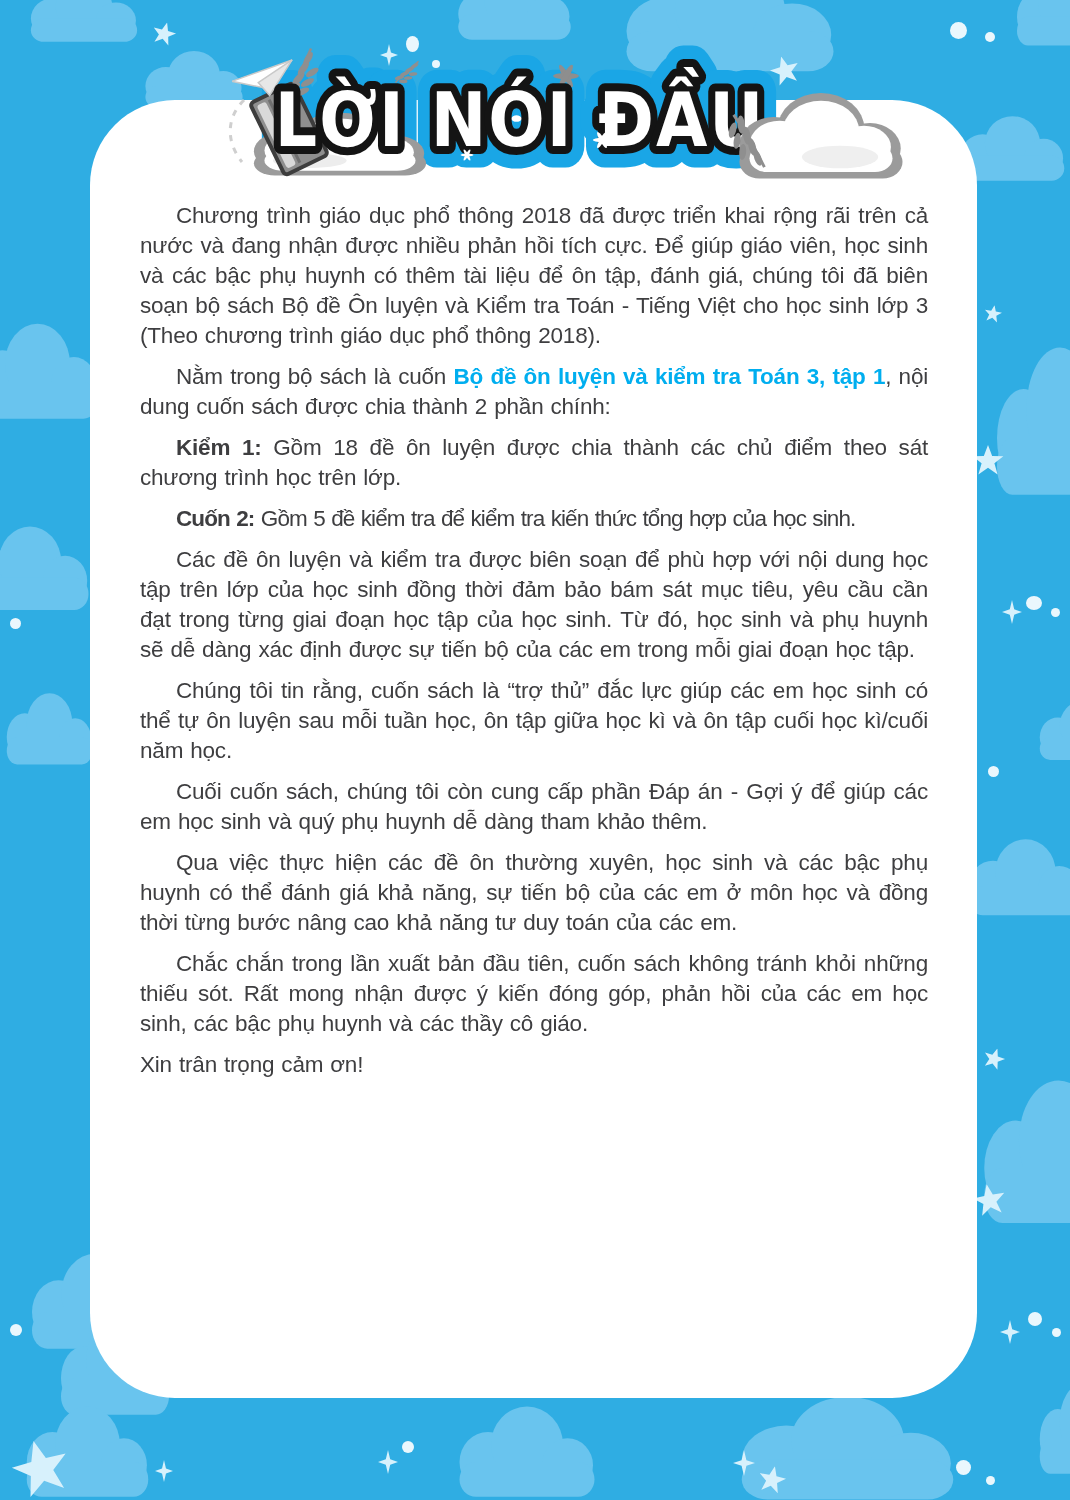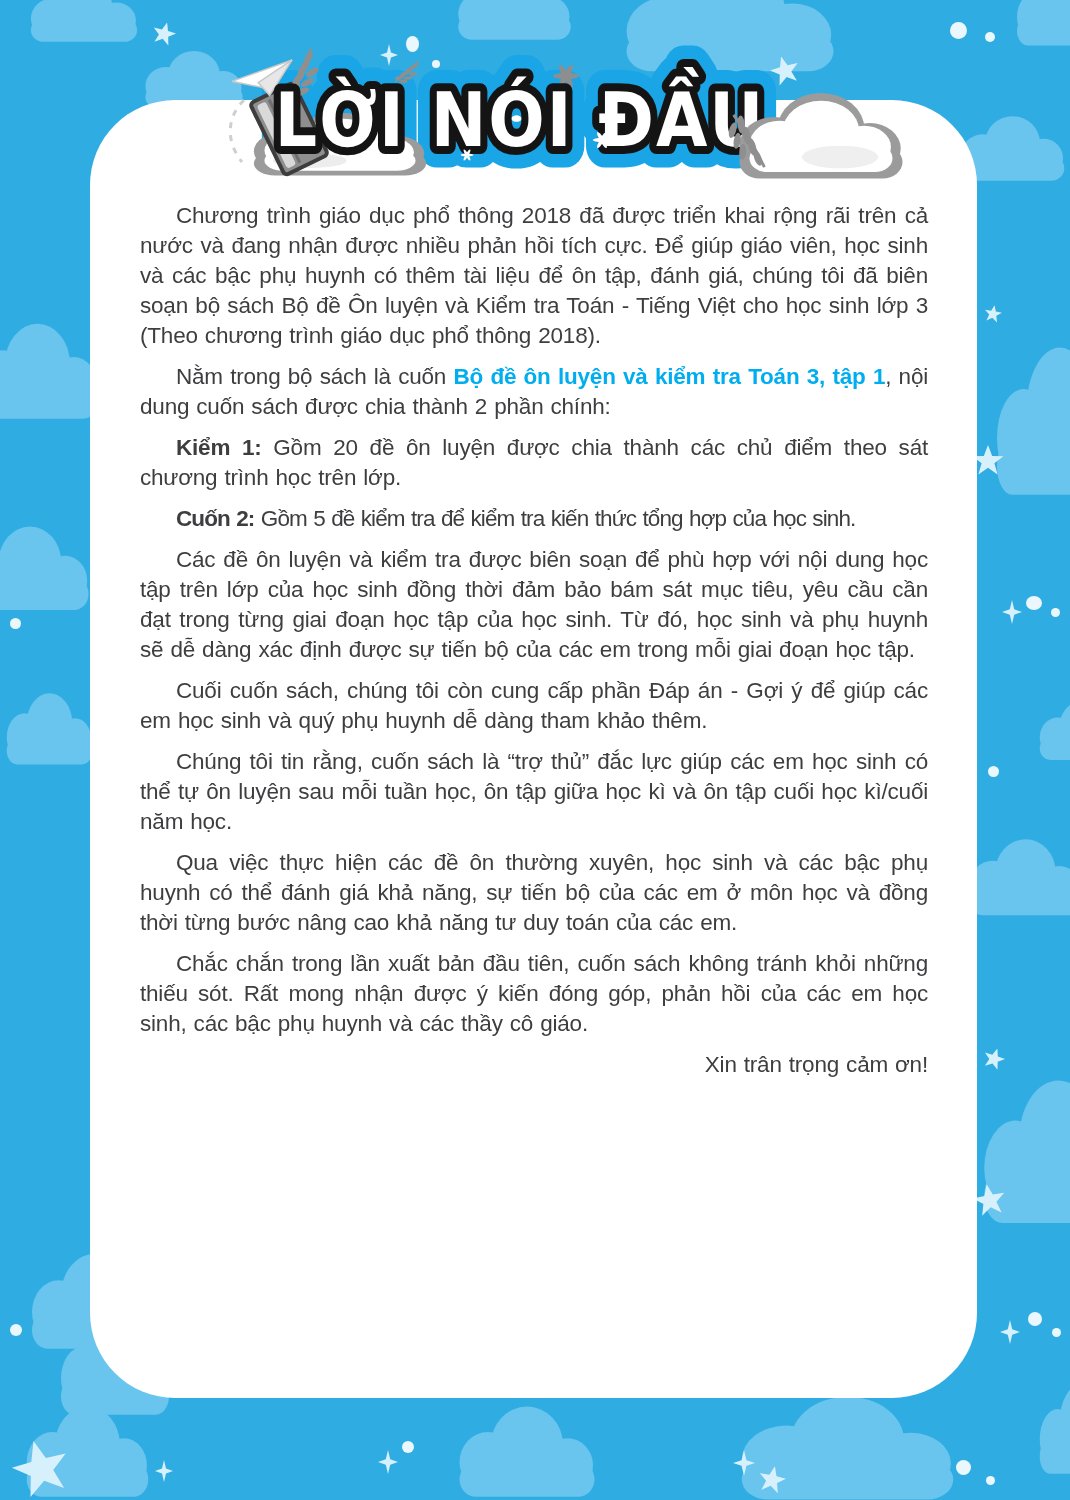--- a/index.html
+++ b/index.html
@@ -28,21 +28,21 @@
   .book{position:absolute;left:262px;top:86px;width:54px;height:86px;transform:rotate(-26deg);}
   .plane{position:absolute;left:232px;top:62px;width:64px;height:36px;transform:rotate(-6deg);}
   .leaf{position:absolute;}
   .flower{position:absolute;}
   .dash-trail{position:absolute;left:224px;top:98px;}
 
   
   .content{position:absolute;left:140px;top:201px;width:788px;color:var(--text,#3E3E40);
            font-size:22.5px;line-height:30px;letter-spacing:-0.2px;word-spacing:1px;}
   .content p{margin:0 0 11px 0;text-align:justify;text-indent:36px;}
-  .content p.right{text-align:right;text-indent:0;}
+  .content p.right{text-align:left;text-indent:0;}
   .content p.tight{letter-spacing:-0.9px;}
   .seg-b{font-weight:700;}
   .seg-hl{font-weight:700;color:var(--highlight,#00AEEF);}
 </style>
 </head>
 <body>
 
 <svg width="0" height="0" style="position:absolute">
   <defs>
     <g id="cloudSym">
@@ -217,23 +217,23 @@
       </svg>
     <svg class="flower" style="left:460px;top:148px;width:14px;height:14px" viewBox="-12 -12 24 24">
         <use href="#flowerSym" fill="#FFFFFF"></use>
       </svg>
     <div class="spark" style="left:786px;top:132px;width:16px;height:18px;background:#FFFFFF"></div>
   </div>
 
   <div class="content">
       <p><span>Chương trình giáo dục phổ thông 2018 đã được triển khai rộng rãi trên cả nước và đang nhận được nhiều phản hồi tích cực. Để giúp giáo viên, học sinh và các bậc phụ huynh có thêm tài liệu để ôn tập, đánh giá, chúng tôi đã biên soạn bộ sách Bộ đề Ôn luyện và Kiểm tra Toán - Tiếng Việt cho học sinh lớp 3 (Theo chương trình giáo dục phổ thông 2018).</span></p>
       <p><span>Nằm trong bộ sách là cuốn </span><span class="seg-hl">Bộ đề ôn luyện và kiểm tra Toán 3, tập 1</span><span>, nội dung cuốn sách được chia thành 2 phần chính:</span></p>
-      <p><span class="seg-b">Kiểm 1: </span><span>Gồm 20 đề ôn luyện được chia thành các chủ điểm theo sát chương trình học trên lớp.</span></p>
+      <p><span class="seg-b">Kiểm 1: </span><span>Gồm 18 đề ôn luyện được chia thành các chủ điểm theo sát chương trình học trên lớp.</span></p>
       <p class="tight"><span class="seg-b">Cuốn 2: </span><span>Gồm 5 đề kiểm tra để kiểm tra kiến thức tổng hợp của học sinh.</span></p>
       <p><span>Các đề ôn luyện và kiểm tra được biên soạn để phù hợp với nội dung học tập trên lớp của học sinh đồng thời đảm bảo bám sát mục tiêu, yêu cầu cần đạt trong từng giai đoạn học tập của học sinh. Từ đó, học sinh và phụ huynh sẽ dễ dàng xác định được sự tiến bộ của các em trong mỗi giai đoạn học tập.</span></p>
+      <p><span>Chúng tôi tin rằng, cuốn sách là “trợ thủ” đắc lực giúp các em học sinh có thể tự ôn luyện sau mỗi tuần học, ôn tập giữa học kì và ôn tập cuối học kì/cuối năm học.</span></p>
       <p><span>Cuối cuốn sách, chúng tôi còn cung cấp phần Đáp án - Gợi ý để giúp các em học sinh và quý phụ huynh dễ dàng tham khảo thêm.</span></p>
-      <p><span>Chúng tôi tin rằng, cuốn sách là “trợ thủ” đắc lực giúp các em học sinh có thể tự ôn luyện sau mỗi tuần học, ôn tập giữa học kì và ôn tập cuối học kì/cuối năm học.</span></p>
       <p><span>Qua việc thực hiện các đề ôn thường xuyên, học sinh và các bậc phụ huynh có thể đánh giá khả năng, sự tiến bộ của các em ở môn học và đồng thời từng bước nâng cao khả năng tư duy toán của các em.</span></p>
       <p><span>Chắc chắn trong lần xuất bản đầu tiên, cuốn sách không tránh khỏi những thiếu sót. Rất mong nhận được ý kiến đóng góp, phản hồi của các em học sinh, các bậc phụ huynh và các thầy cô giáo.</span></p>
       <p class="right"><span>Xin trân trọng cảm ơn!</span></p>
     </div>
 
 </div>
 
 </body></html>

